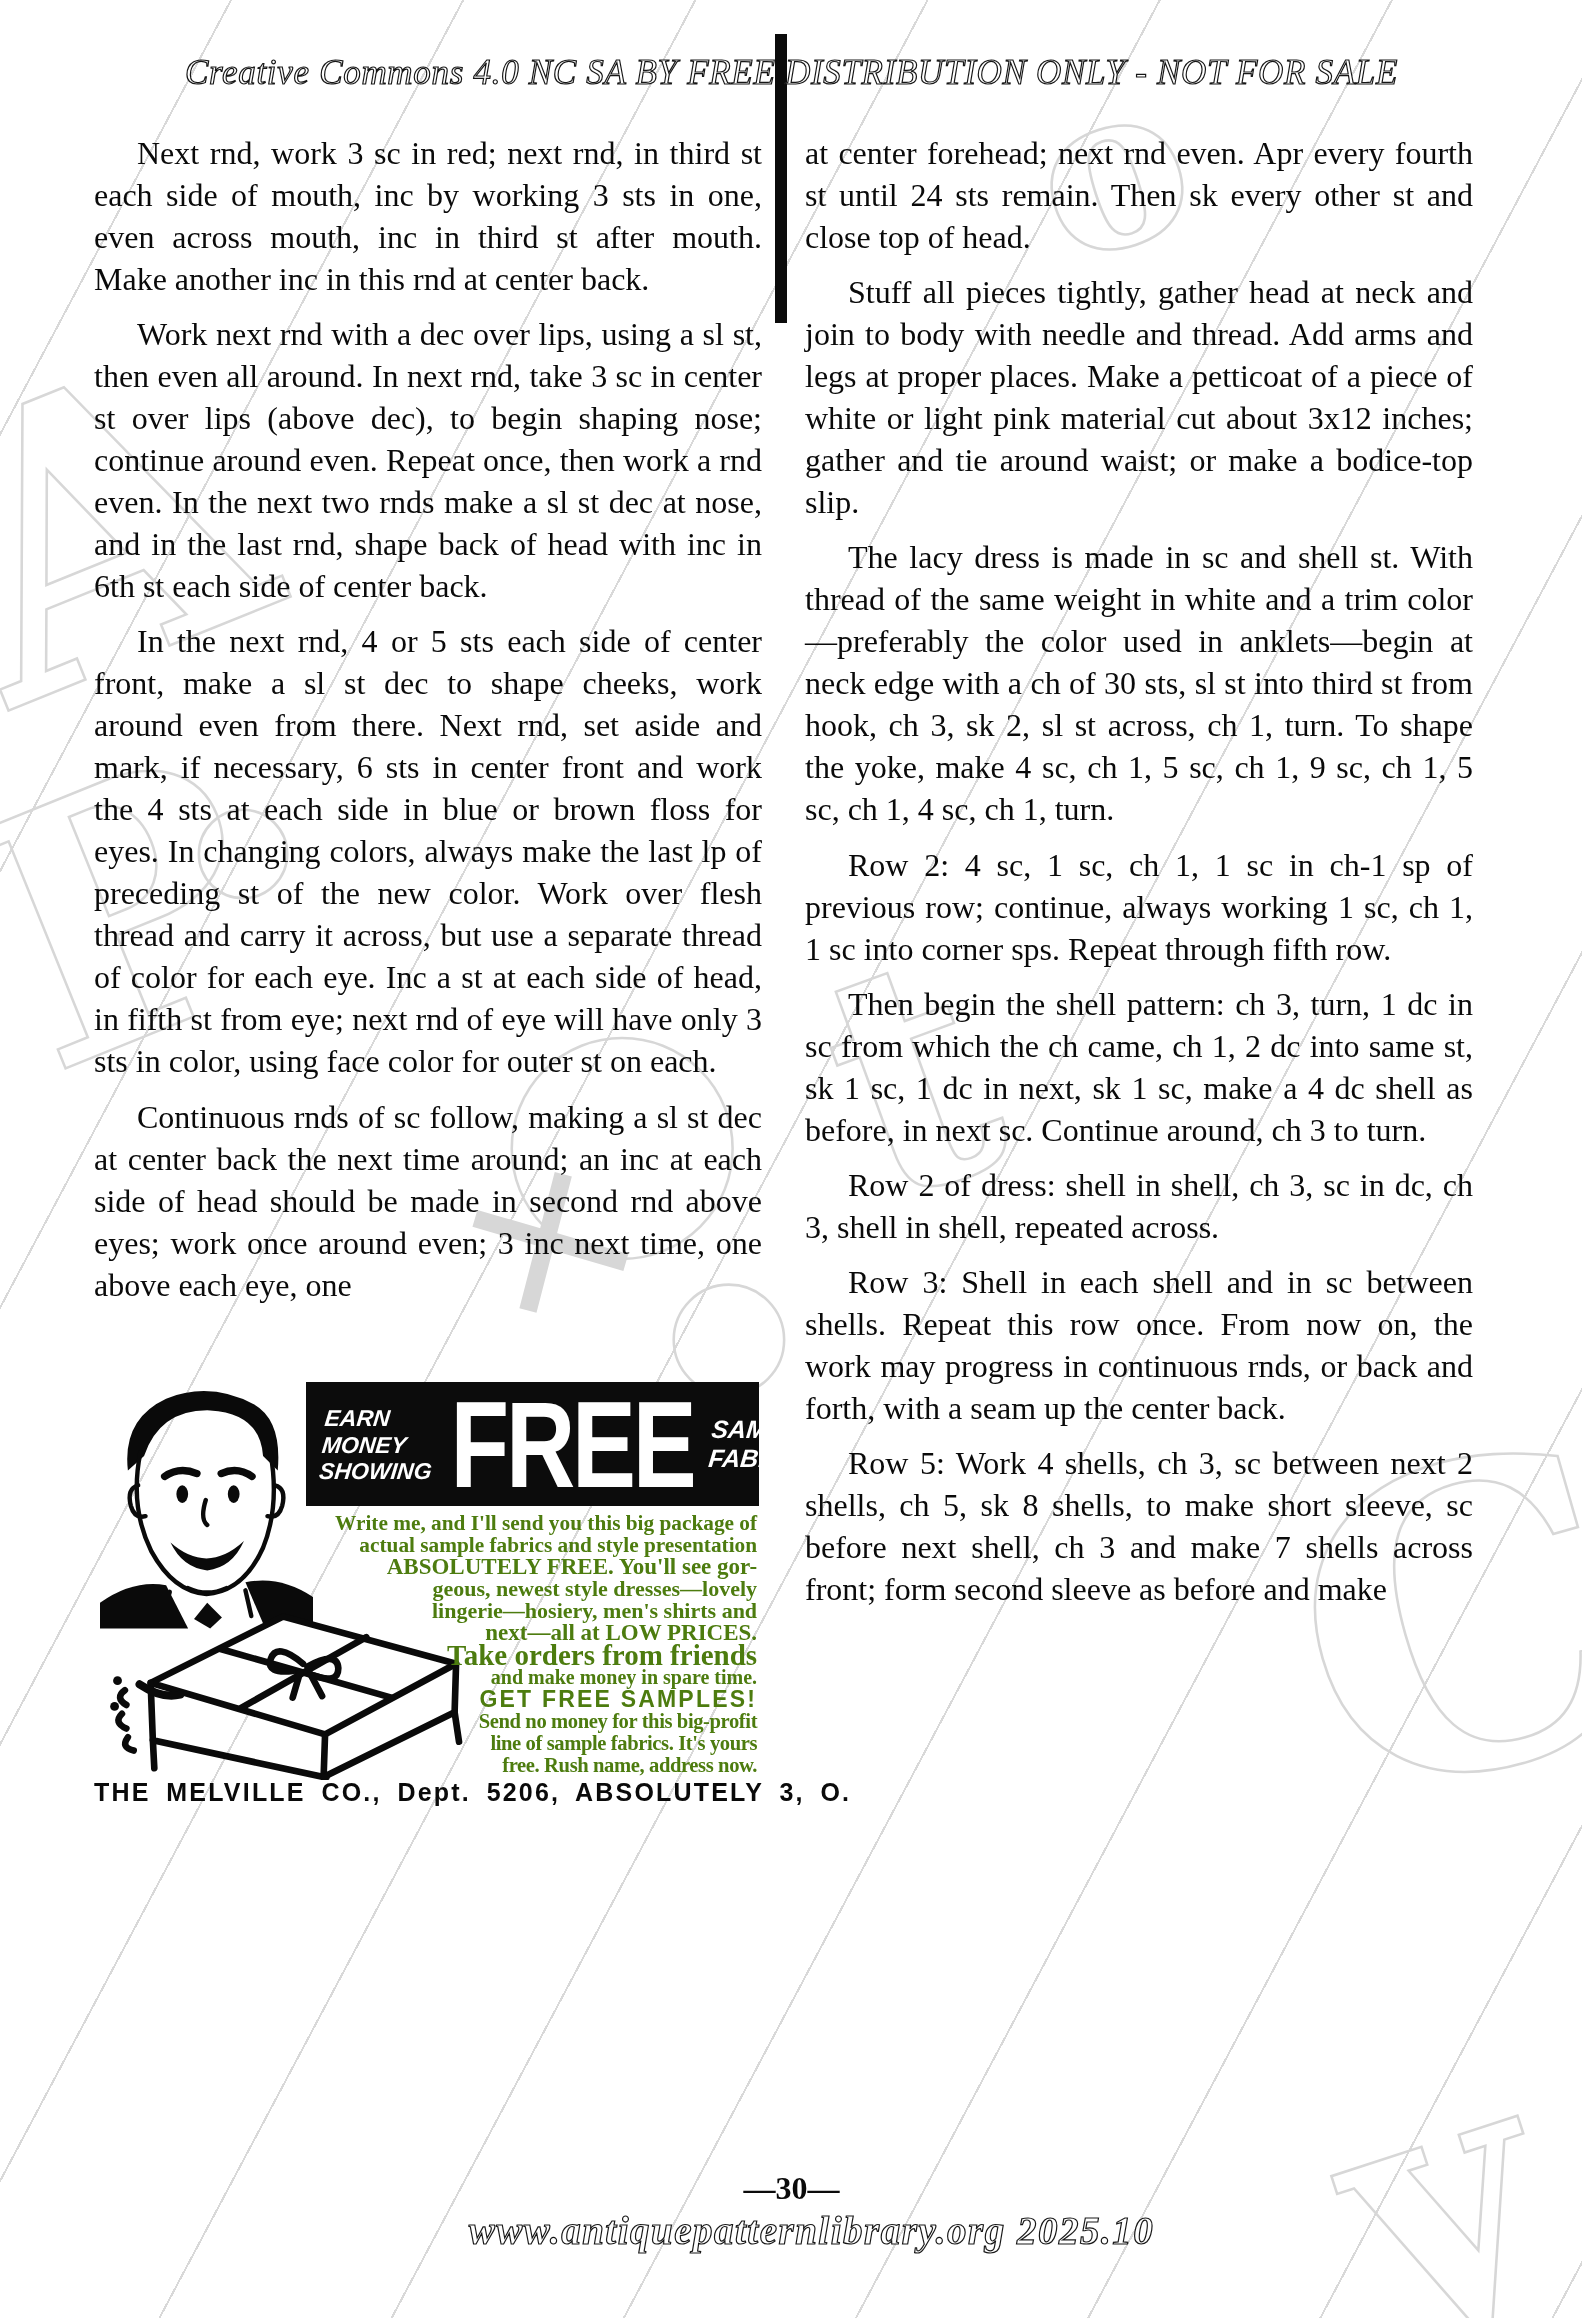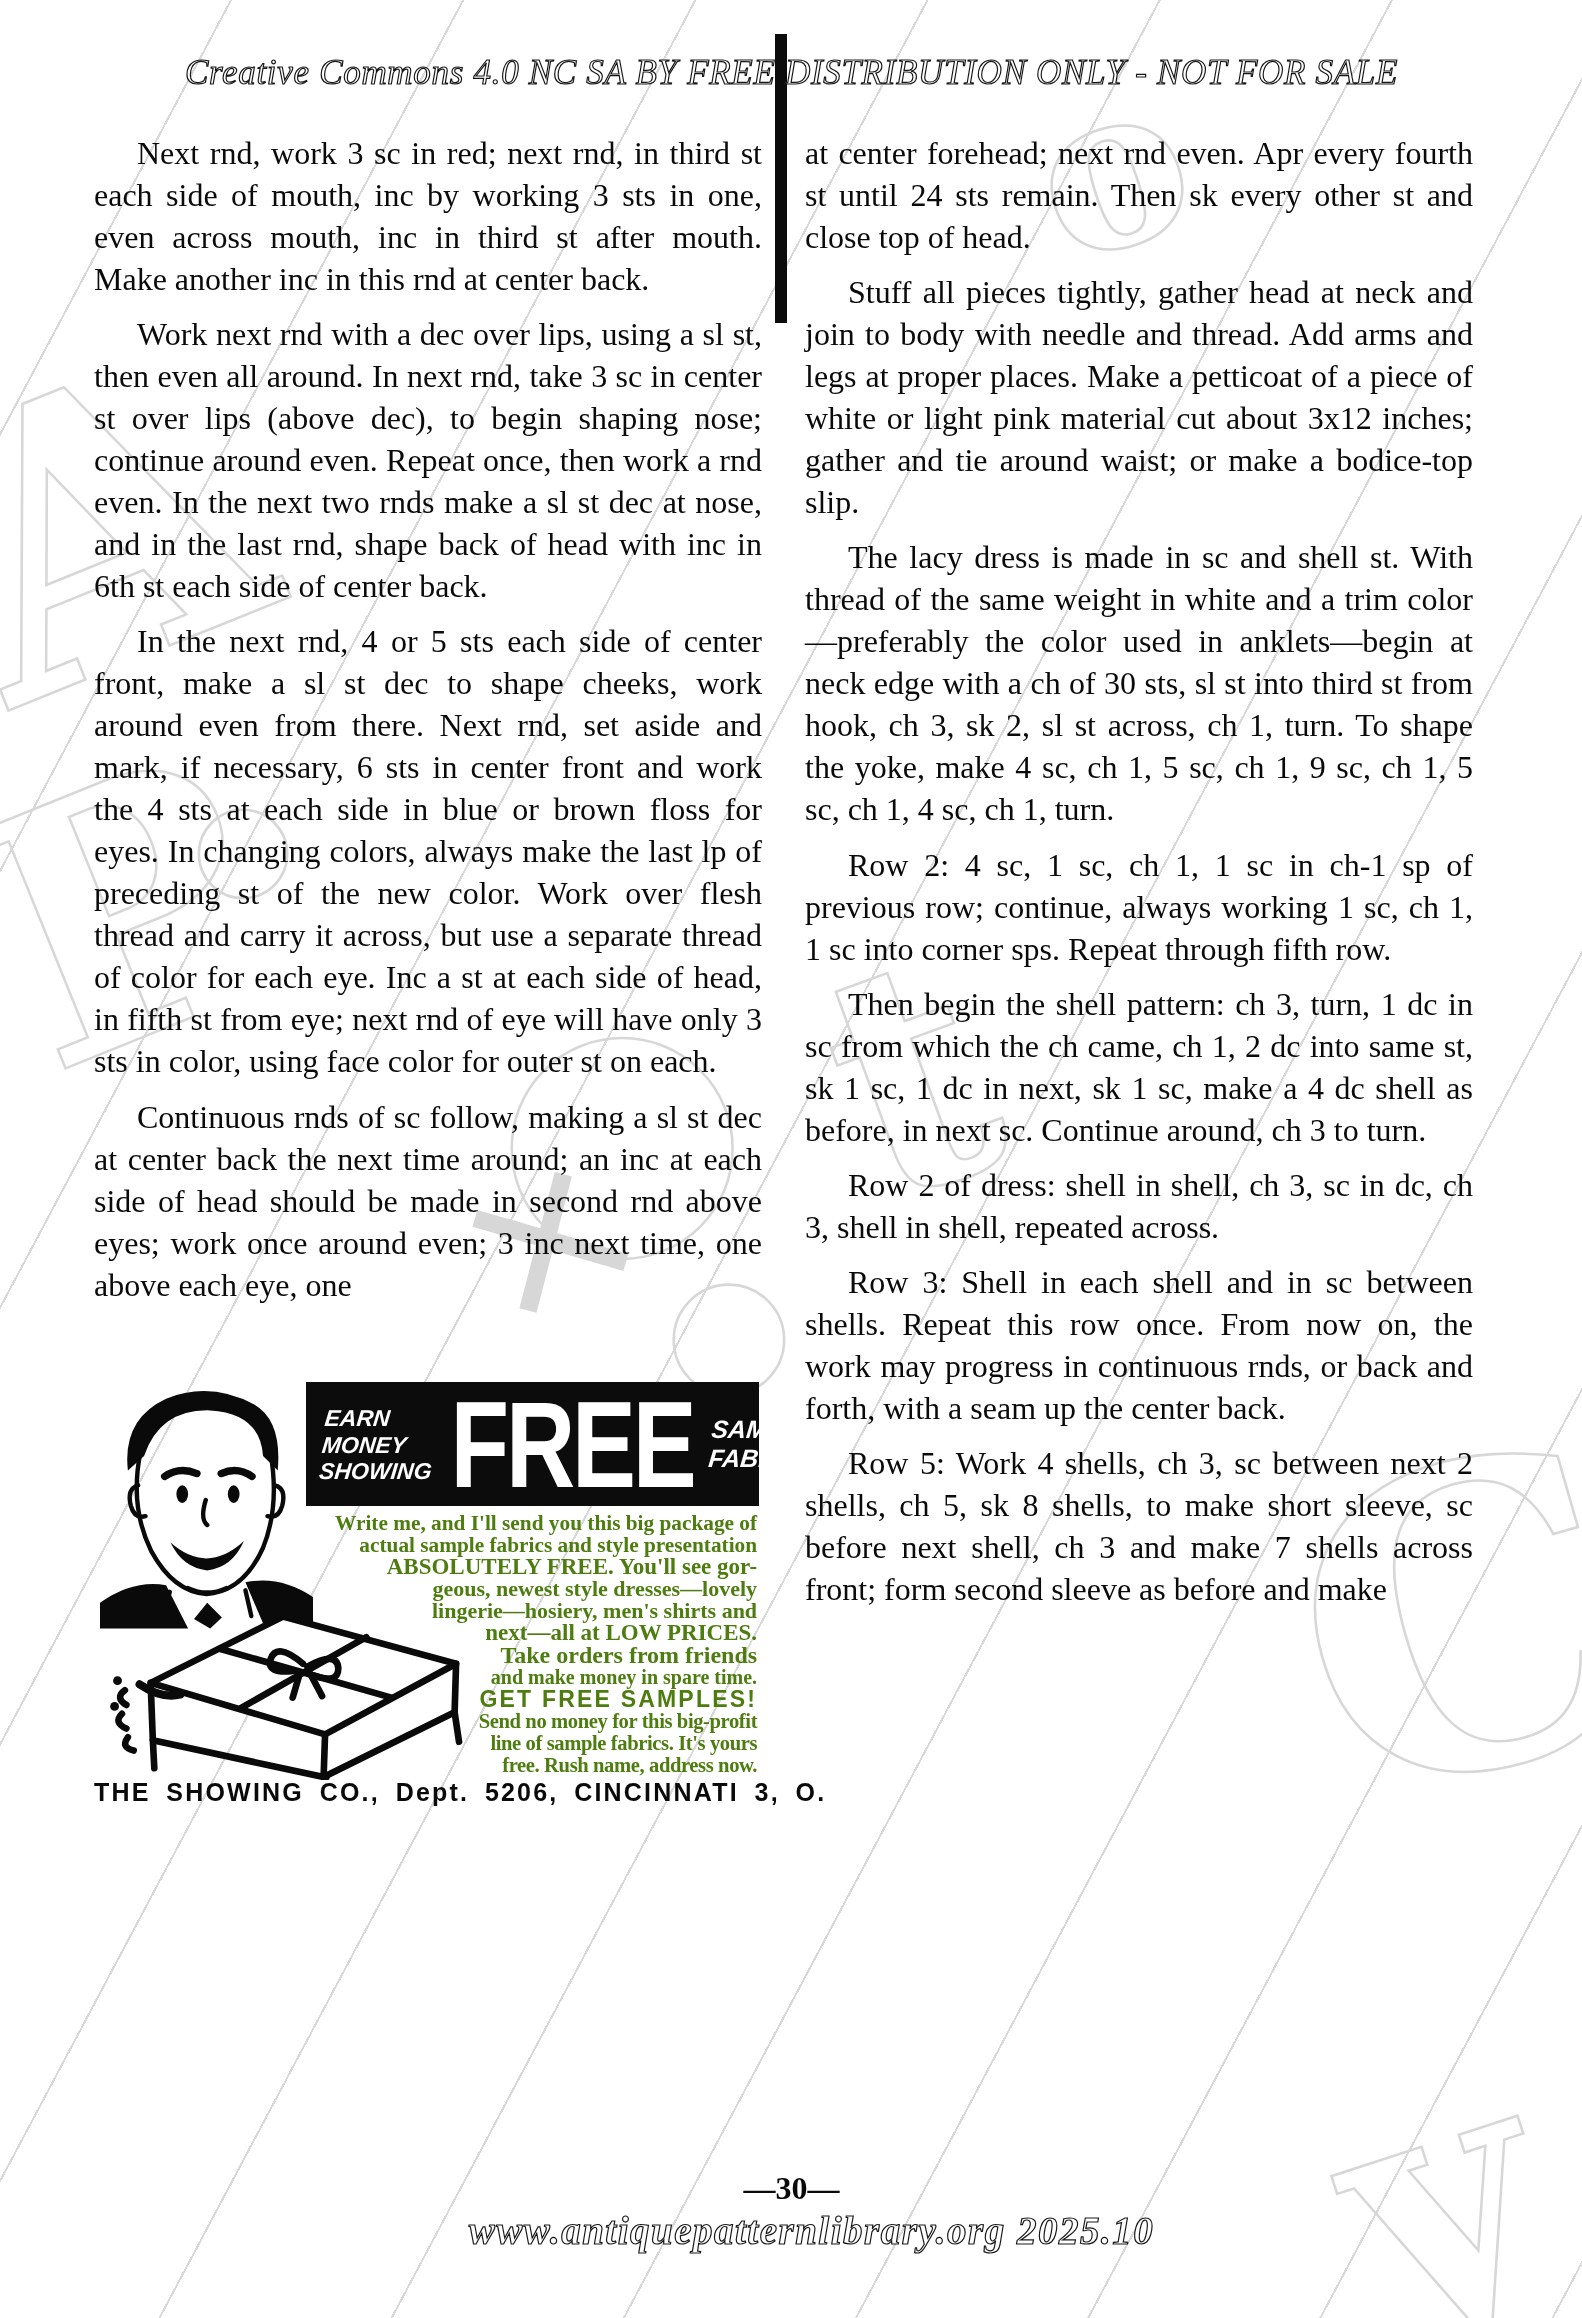--- a/index.html
+++ b/index.html
@@ -33,21 +33,21 @@
   .ad-free{font-family:"Liberation Sans",sans-serif;font-weight:bold;font-size:109px;
     transform:scale(.88,1.12);letter-spacing:-3.7px;}
   .ad-man{position:absolute;left:5.9px;top:5.9px;z-index:2;}
   .ad-package{position:absolute;left:16px;top:219px;z-index:2;}
   .ad-copy{position:absolute;top:135px;left:0;right:2.9px;text-align:right;z-index:3;
     font-weight:bold;color:#4d7c0f;}
   .ad-copy p{margin:0;text-indent:0;line-height:22px;}
   .adl-a{font-size:21.3px;}
   .adl-b{font-size:23px;}
   .adl-c{font-size:22px;}
-  .adl-d{font-size:24px;line-height:25px;}
+  .adl-d{font-size:29px;line-height:25px;}
   .adl-e{font-size:20px;line-height:20.6px;}
   .adl-f{font-family:"Liberation Sans",sans-serif;font-size:23px;letter-spacing:2.2px;line-height:25px;}
   .adl-g{font-size:20.6px;line-height:20.6px;letter-spacing:-0.4px;}
   .ad-company{position:absolute;left:0;right:0;bottom:0;white-space:nowrap;z-index:3;
     font-family:"Liberation Sans",sans-serif;font-weight:bold;font-size:25px;letter-spacing:2.2px;word-spacing:6.6px;}
 
   .page-number{position:absolute;top:2170px;left:0;width:100%;text-align:center;z-index:2;
     font-size:32px;font-weight:bold;}
   .site-credit{position:absolute;top:2208px;left:0;width:100%;text-align:center;z-index:2;
     font-style:italic;font-weight:bold;font-size:39px;letter-spacing:1.5px;padding-left:20px;}
@@ -137,21 +137,21 @@
         <p class="adl-c">lingerie—hosiery, men's shirts and</p>
         <p class="adl-b">next—all at LOW PRICES.</p>
         <p class="adl-d">Take orders from friends</p>
         <p class="adl-e">and make money in spare time.</p>
         <p class="adl-f">GET FREE SAMPLES!</p>
         <p class="adl-g">Send no money for this big-profit</p>
         <p class="adl-g">line of sample fabrics. It's yours</p>
         <p class="adl-g">free. Rush name, address now.</p>
       </div>
 
-      <div class="ad-company">THE SHOWING CO., Dept. 5206, CINCINNATI 3, O.</div>
+      <div class="ad-company">THE MELVILLE CO., Dept. 5206, ABSOLUTELY 3, O.</div>
     </div>
   </div>
 
   <div class="col col-right">
     <p class="no-indent">at center forehead; next rnd even. Apr every fourth st until 24 sts remain. Then sk every other st and close top of head.</p>
     <p>Stuff all pieces tightly, gather head at neck and join to body with needle and thread. Add arms and legs at proper places. Make a petticoat of a piece of white or light pink material cut about 3x12 inches; gather and tie around waist; or make a bodice-top slip.</p>
     <p>The lacy dress is made in sc and shell st. With thread of the same weight in white and a trim color—preferably the color used in anklets—begin at neck edge with a ch of 30 sts, sl st into third st from hook, ch 3, sk 2, sl st across, ch 1, turn. To shape the yoke, make 4 sc, ch 1, 5 sc, ch 1, 9 sc, ch 1, 5 sc, ch 1, 4 sc, ch 1, turn.</p>
     <p>Row 2: 4 sc, 1 sc, ch 1, 1 sc in ch-1 sp of previous row; continue, always working 1 sc, ch 1, 1 sc into corner sps. Repeat through fifth row.</p>
     <p>Then begin the shell pattern: ch 3, turn, 1 dc in sc from which the ch came, ch 1, 2 dc into same st, sk 1 sc, 1 dc in next, sk 1 sc, make a 4 dc shell as before, in next sc. Continue around, ch 3 to turn.</p>
     <p>Row 2 of dress: shell in shell, ch 3, sc in dc, ch 3, shell in shell, repeated across.</p>

